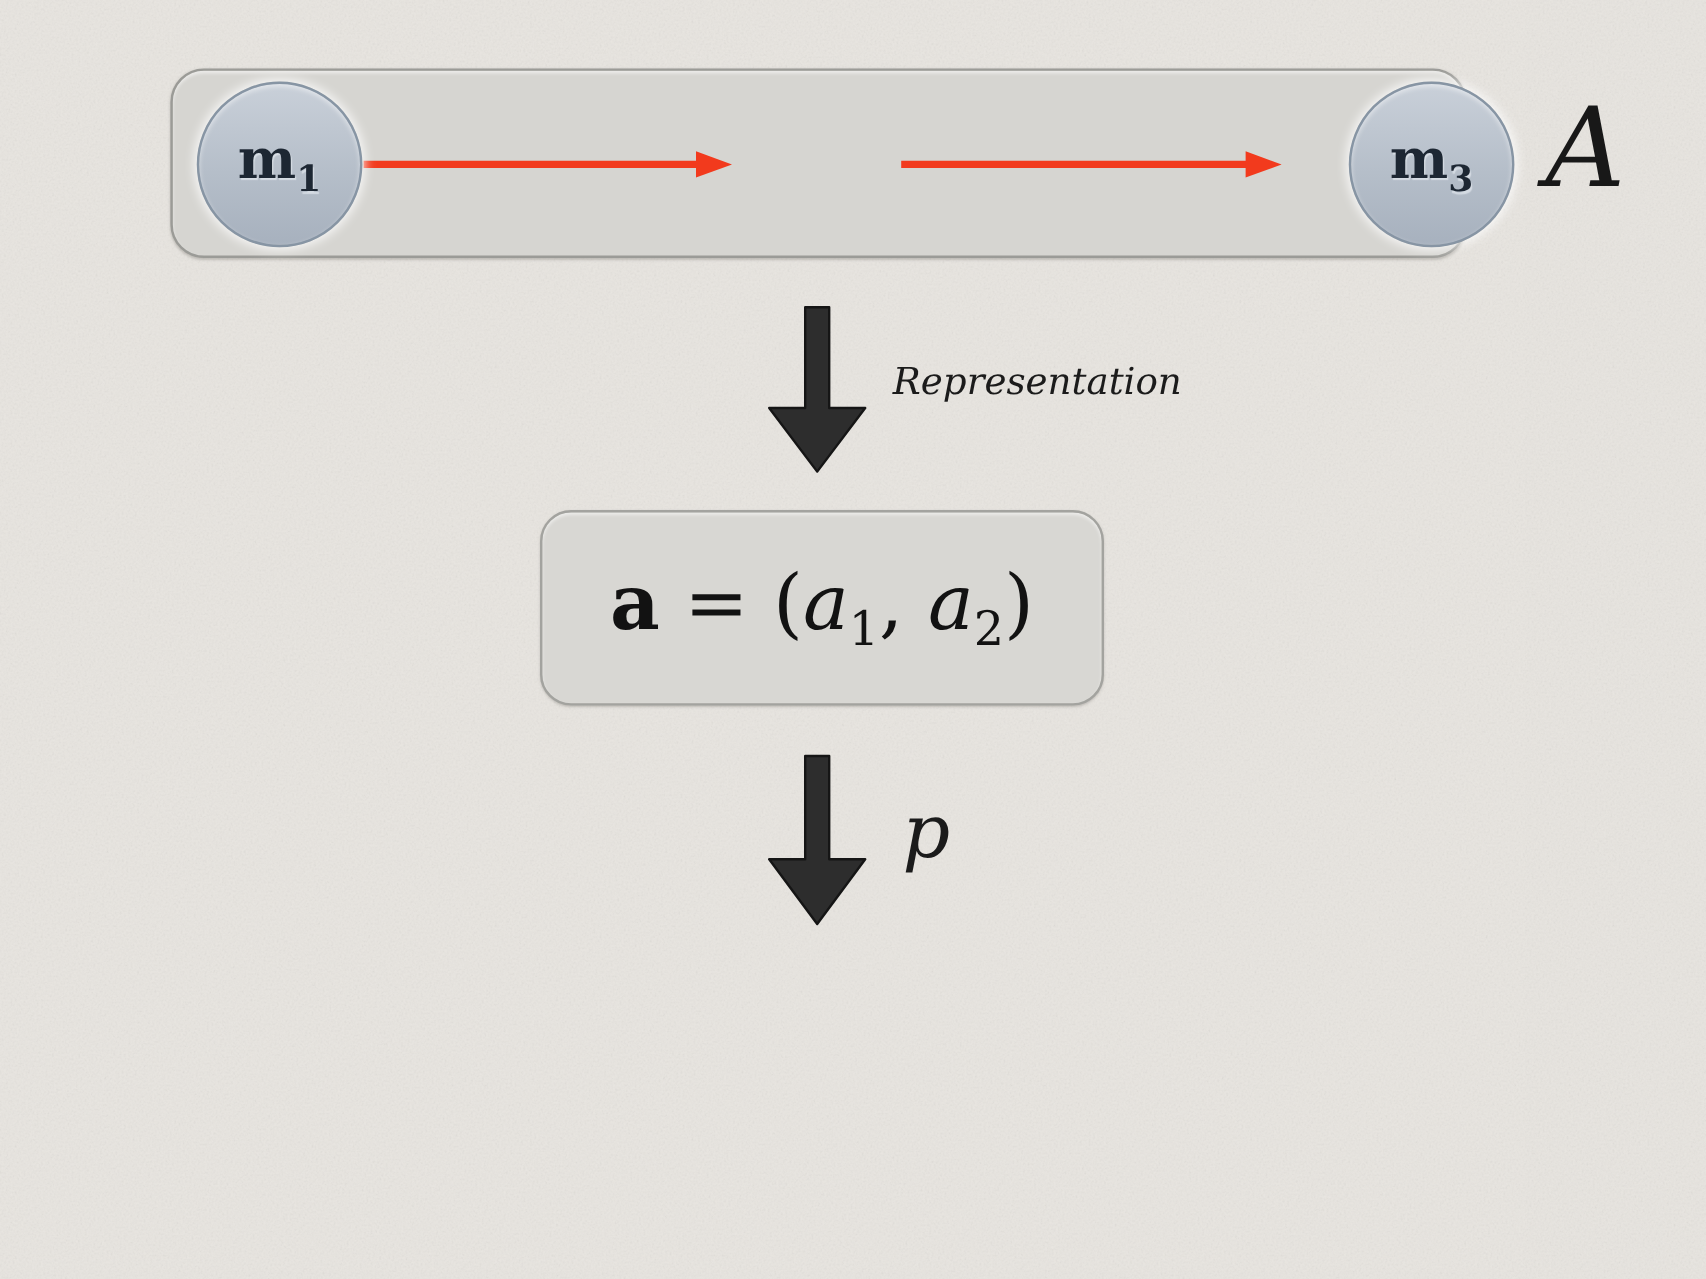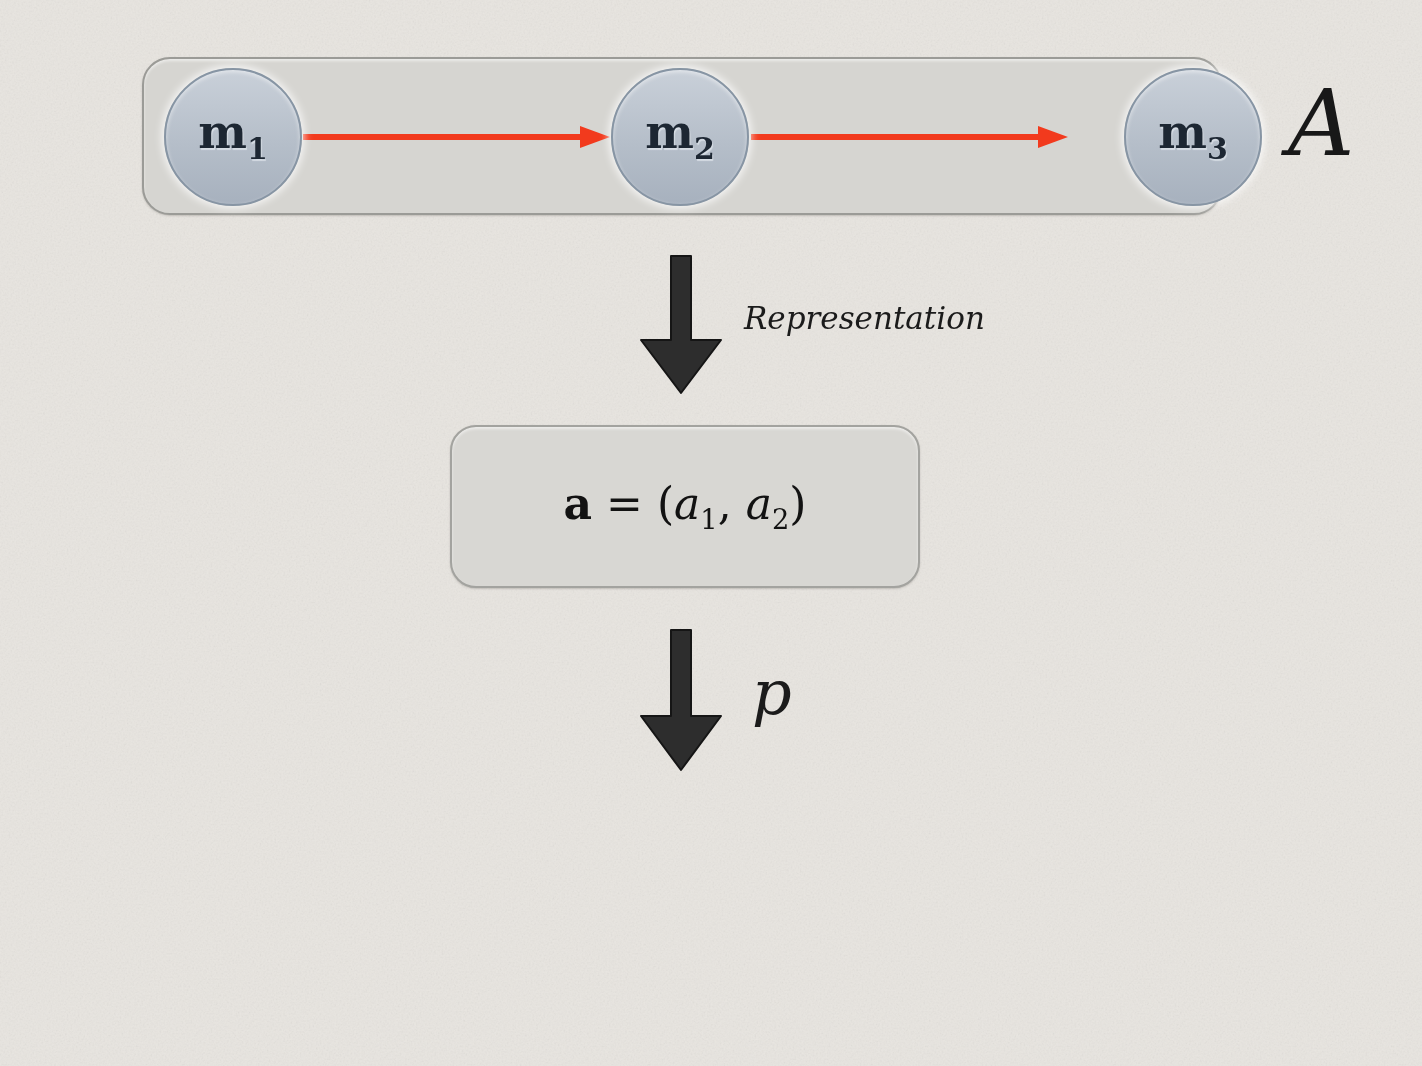--- a/index.html
+++ b/index.html
@@ -111,21 +111,21 @@
     box-shadow: inset 0 2px 3px rgba(255,255,255,0.55), 0 1px 2px rgba(120,118,112,0.35);
     display: flex;
     align-items: center;
     justify-content: center;
     z-index: 4;
     color: #121212;
   }
   .vector-box {
     left: 450px; top: 425px;
     width: 470px; height: 163px;
-    font-size: 44px;
+    font-size: 64px;
   }
   .probability-box {
     left: 421px; top: 798px;
     width: 528px; height: 162px;
     font-size: 58px;
   }
 
   .fr { font-style: normal; }
   .fi { font-style: italic; }
   .fb { font-weight: bold; font-style: normal; }
@@ -163,23 +163,20 @@
       <polygon points="671,256 691,256 691,340 721,340 681,393 641,340 671,340" fill="#2d2d2d" stroke="#151515" stroke-width="2" stroke-linejoin="round"></polygon>
     </g>
     <g>
       <polygon points="671,630 691,630 691,716 721,716 681,770 641,716 671,716" fill="#2d2d2d" stroke="#151515" stroke-width="2" stroke-linejoin="round"></polygon>
     </g>
   </svg>
 
   <div class="node node-m1">
     <span class="node-label"><span>m</span><span class="node-sub">1</span></span>
   </div>
-  <div class="node node-m2">
-    <span class="node-label"><span>m</span><span class="node-sub">2</span></span>
-  </div>
   <div class="node node-m3">
     <span class="node-label"><span>m</span><span class="node-sub">3</span></span>
   </div>
 
   <div class="chain-name">A</div>
 
   <div class="step-label representation-label">Representation</div>
   <div class="step-label p-label">p</div>
 
   <div class="formula-box vector-box">

